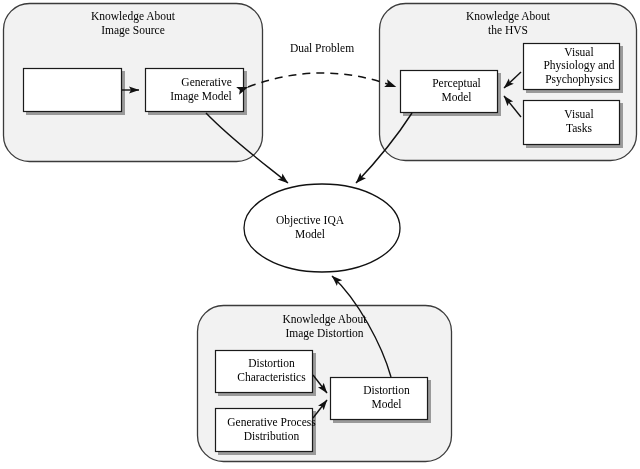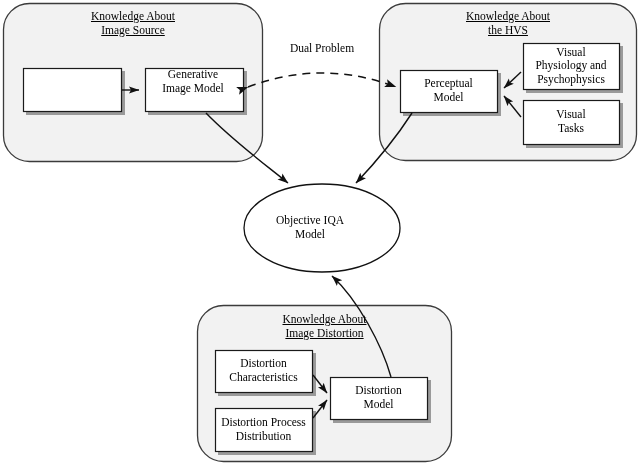--- a/index.html
+++ b/index.html
@@ -23,22 +23,22 @@
     height: 469px;
   }
   .panel-label, .box-label, .ellipse-label, .edge-label {
     position: absolute;
     text-align: center;
     color: #000000;
     line-height: 1.18;
     white-space: pre-line;
     pointer-events: none;
   }
-  .panel-label { font-size: 11.5px; text-decoration: underline; }
-  .box-label   { font-size: 11.5px; }
+  .panel-label { font-size: 11.5px; }
+  .box-label   { font-size: 11.5px; padding-left: 8px; }
   .ellipse-label { font-size: 11.5px; }
   .edge-label  { font-size: 11.5px; }
   .centerbox {
     display: flex;
     align-items: center;
     justify-content: center;
   }
 </style>
 </head>
 <body>
@@ -142,37 +142,37 @@
   <div class="panel-label" style="left:3px; top:10px; width:260px;">Knowledge About
 Image Source</div>
 
   <div class="panel-label" style="left:379px; top:10px; width:258px;">Knowledge About
 the HVS</div>
 
   <div class="panel-label" style="left:197px; top:313px; width:255px;">Knowledge About
 Image Distortion</div>
 
 
-  <div class="box-label centerbox" style="left:145px; top:60px; width:96px; height:43px;">Generative
+  <div class="box-label centerbox" style="left:145px; top:68px; width:96px; height:43px;text-align:right;">Generative
 Image Model</div>
 
   <div class="box-label centerbox" style="left:400px; top:70px; width:97px; height:42px;">Perceptual
 Model</div>
 
   <div class="box-label centerbox" style="left:523px; top:43px; width:96px; height:46px;">Visual
 Physiology and
 Psychophysics</div>
 
   <div class="box-label centerbox" style="left:523px; top:100px; width:96px; height:44px;">Visual
 Tasks</div>
 
   <div class="box-label centerbox" style="left:215px; top:350px; width:97px; height:42px;">Distortion
 Characteristics</div>
 
-  <div class="box-label centerbox" style="left:215px; top:408px; width:97px; height:43px;">Distortion Process
+  <div class="box-label centerbox" style="left:215px; top:408px; width:97px; height:43px;">Generative Process
 Distribution</div>
 
   <div class="box-label centerbox" style="left:330px; top:377px; width:97px; height:42px;">Distortion
 Model</div>
 
   <div class="ellipse-label centerbox" style="left:232px; top:184px; width:156px; height:88px;">Objective IQA
 Model</div>
 
   <div class="edge-label" style="left:263px; top:42px; width:118px;">Dual Problem</div>
 

